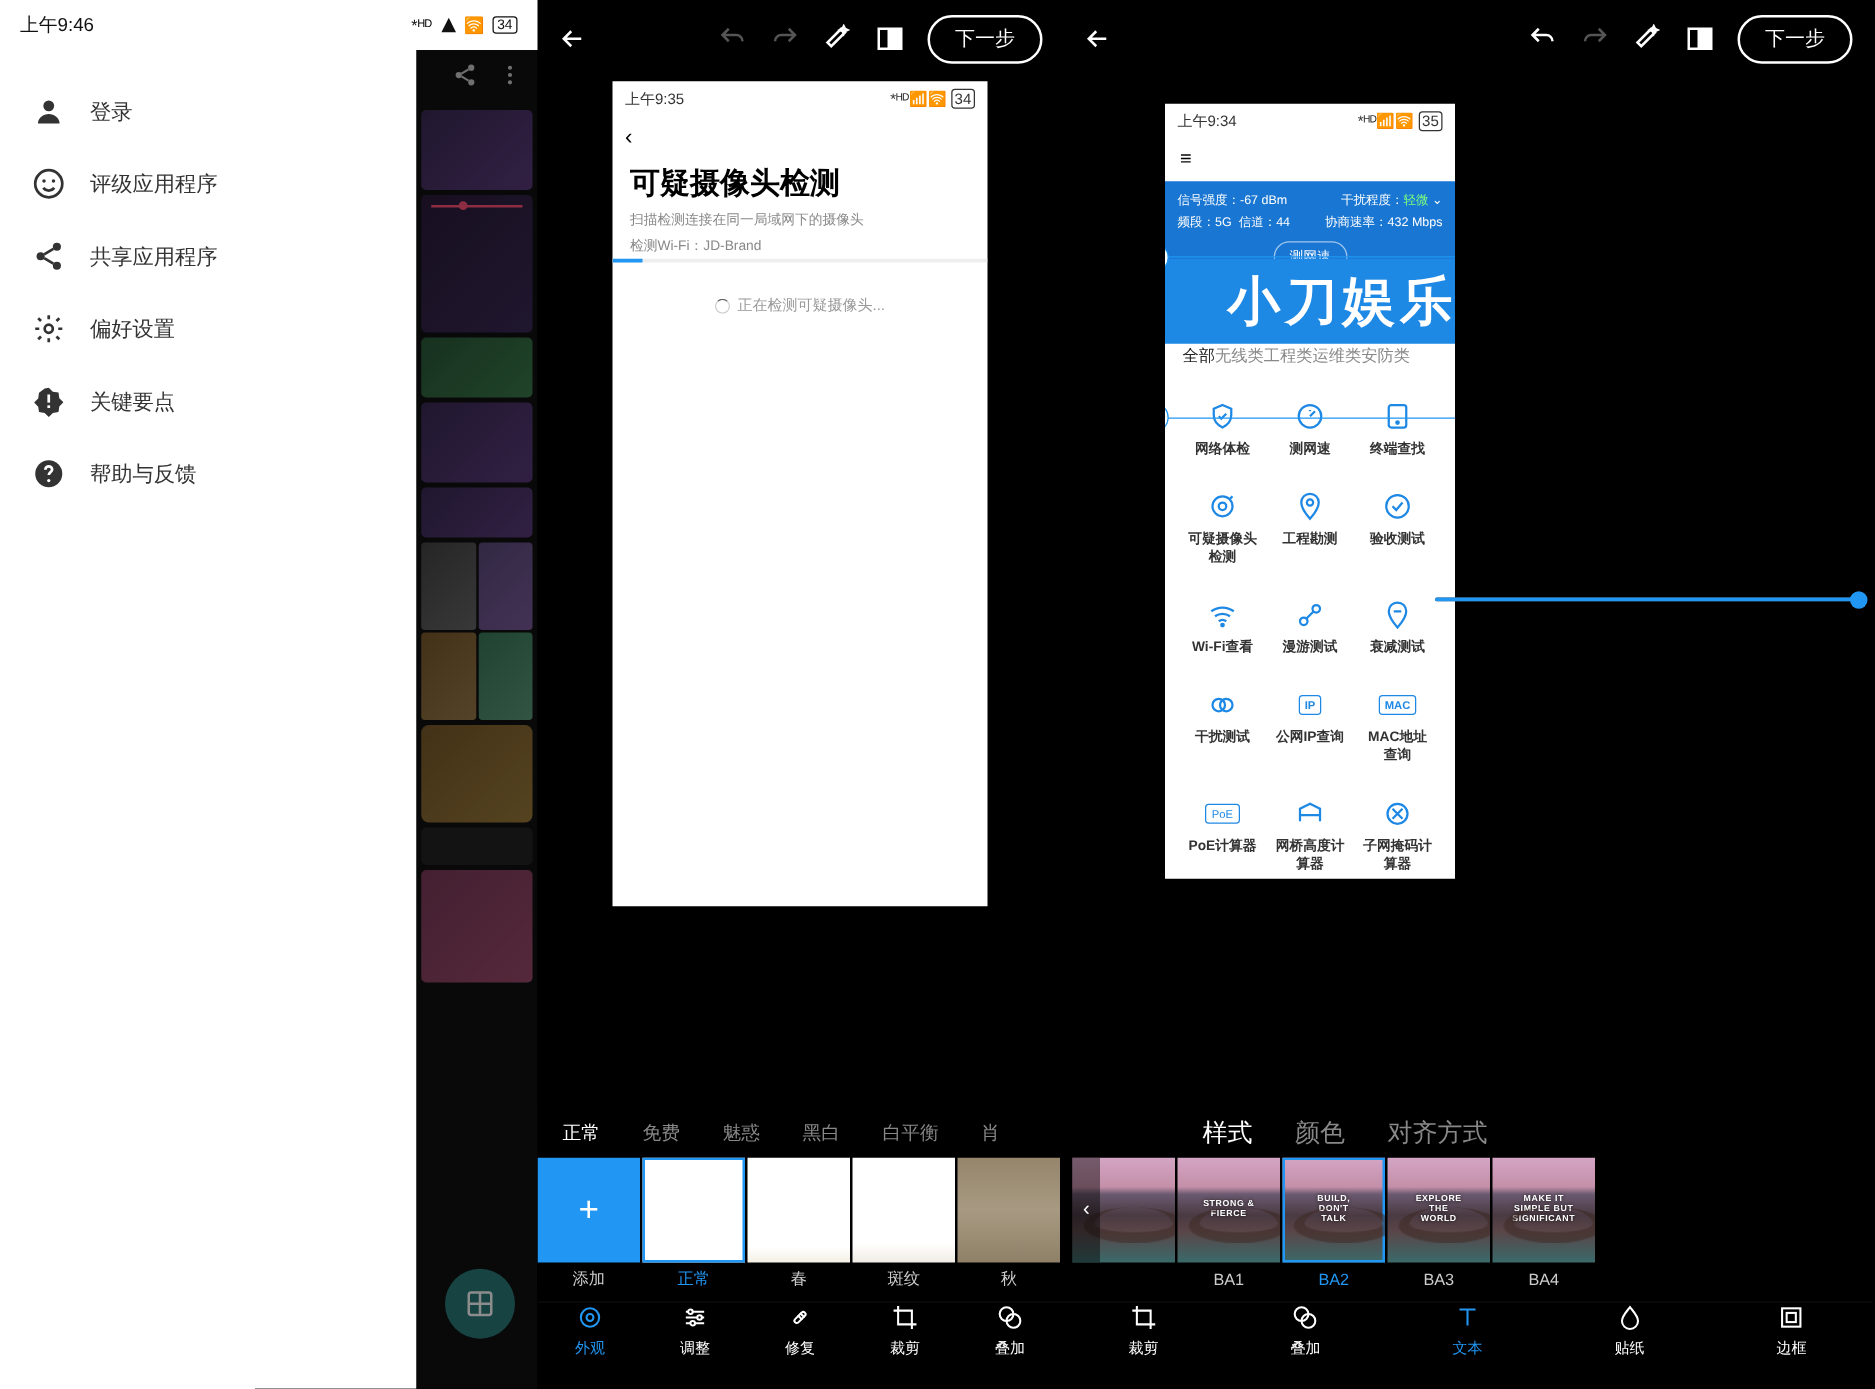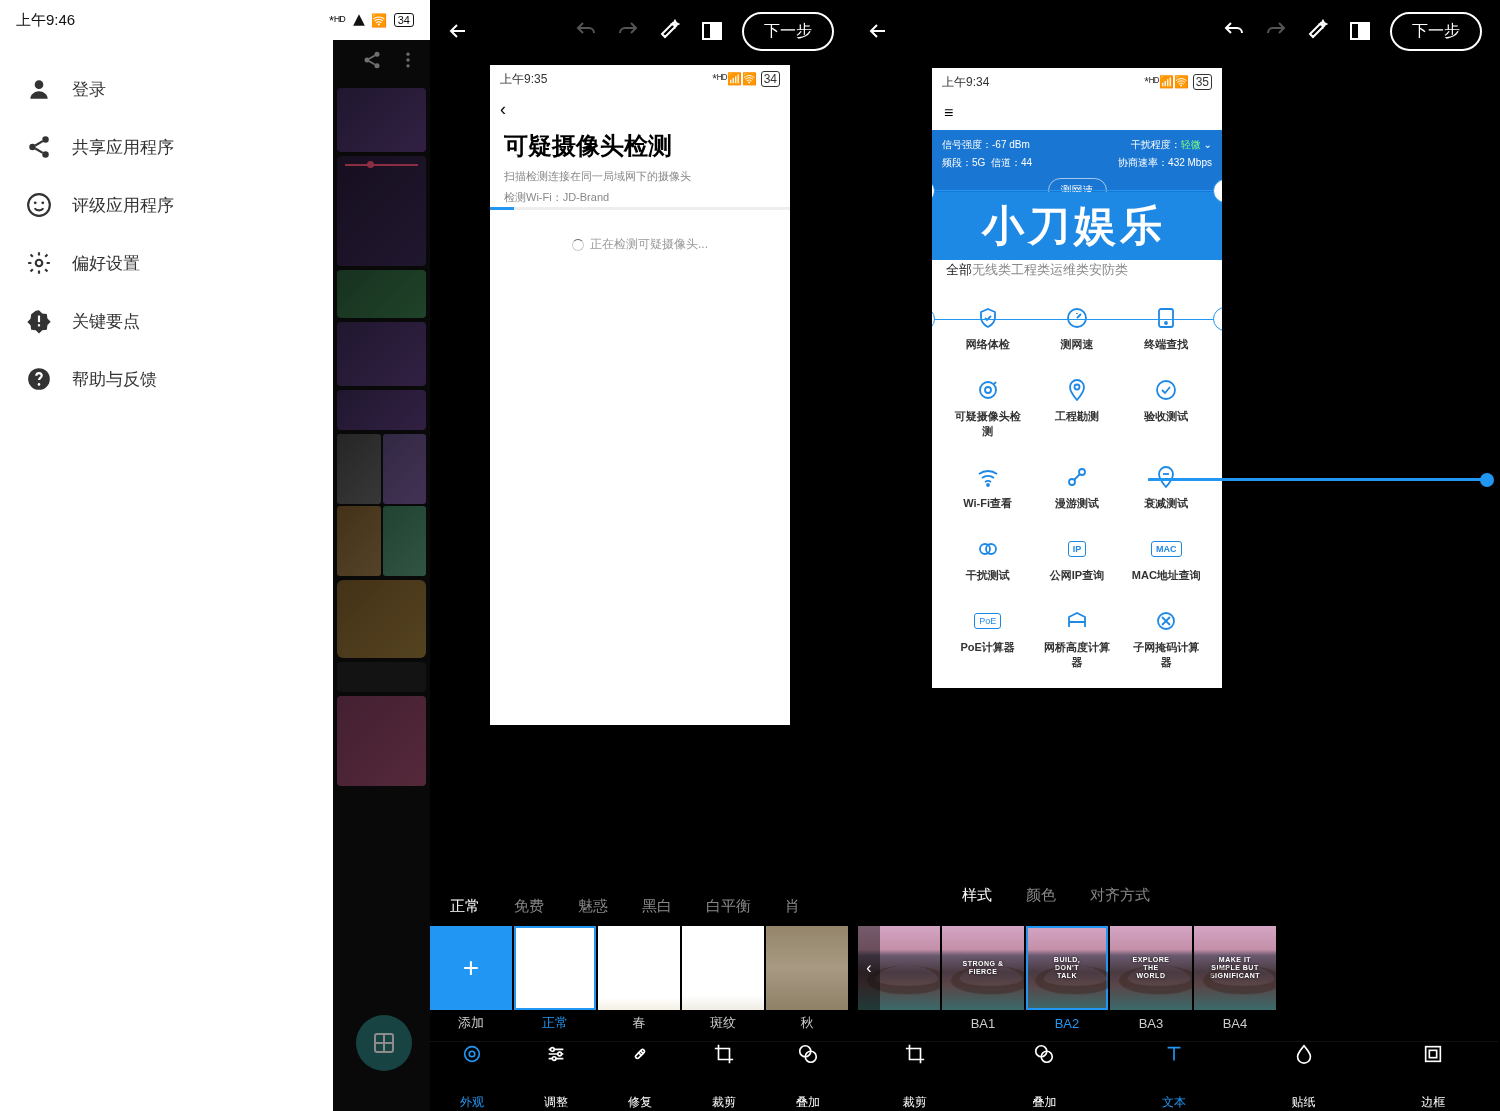--- a/index.html
+++ b/index.html
@@ -30,21 +30,21 @@
 .topbar{height:62px;display:flex;align-items:center;padding:0 16px;gap:8px}
 .tb-left{flex:1;display:flex;align-items:center;gap:14px}
 .tb-right{display:flex;align-items:center;gap:18px}
 .tb-ico{width:24px;height:24px;display:flex;align-items:center;justify-content:center;cursor:pointer}
 .tb-ico svg{stroke:#fff;fill:none;stroke-width:2}
 .tb-ico.disabled svg{stroke:#555}
 .next-btn{border:2px solid #fff;border-radius:22px;padding:7px 20px;color:#fff;font-size:16px;cursor:pointer}
 .canvas{flex:1;display:flex;justify-content:center;padding:3px 8px;background:#000;position:relative}
 .phone{background:#fff;overflow:hidden;position:relative}
 .p2 .phone{width:300px;margin-top:0;border-radius:0}
-.p3 .phone{width:290px;margin-top:3px;border-radius:0}
+.p3 .phone{width:232px;margin-top:18px;border-radius:0}
 .ph-status{height:28px;display:flex;align-items:center;justify-content:space-between;padding:0 10px;font-size:12px;color:#333}
 .ph-back{padding:6px 10px;font-size:18px}
 .ph-title{font-size:24px;font-weight:700;padding:4px 14px}
 .ph-sub{font-size:11px;color:#888;padding:2px 14px;line-height:1.5}
 .ph-loading{text-align:center;color:#999;font-size:12px;padding:26px 0}
 .spinner{display:inline-block;width:12px;height:12px;border:1.5px solid #ccc;border-top-color:#666;border-radius:50%;margin-right:6px;vertical-align:middle}
 .progress-line{height:3px;background:#eee;position:relative}
 .progress-line::before{content:"";position:absolute;left:0;top:0;width:8%;height:100%;background:#2196f3}
 .ham{padding:8px 12px;font-size:16px}
 .blue-banner{background:#1976d2;color:#fff;padding:6px 10px 10px;font-size:10px}
@@ -64,36 +64,36 @@
 .tool{text-align:center;padding:10px 4px}
 .tool-ico{height:26px;display:flex;align-items:center;justify-content:center;margin-bottom:6px}
 .tool-ico svg{stroke:#1e88e5;fill:none;stroke-width:1.8;width:24px;height:24px}
 .tool-lbl{font-size:11px;color:#333;font-weight:600;line-height:1.3}
 .slider-row{position:absolute;right:10px;bottom:392px;width:340px;height:30px;display:flex;align-items:center}
 .slider-track{flex:1;height:3px;background:#555;border-radius:2px;position:relative}
 .slider-fill{position:absolute;left:0;top:0;height:100%;width:100%;background:#2196f3;border-radius:2px}
 .slider-thumb{position:absolute;right:-6px;top:-5px;width:14px;height:14px;background:#2196f3;border-radius:50%}
 .filter-tabs{height:40px;display:flex;align-items:center;gap:34px;padding:0 20px;font-size:15px;color:#888}
 .filter-tabs .active{color:#fff}
-.style-tabs{height:40px;display:flex;gap:34px;padding:0 24px;font-size:15px;color:#888;justify-content:flex-start}
+.style-tabs{height:40px;display:flex;align-items:center;gap:34px;padding:0 24px;font-size:20px;color:#888;justify-content:flex-start}
 .p3 .style-tabs{padding-left:112px}
 .style-tabs .active{color:#fff}
 .preset-row{height:115px;display:flex;gap:2px;padding:0;background:#000;overflow:hidden;position:relative}
 .preset{width:82px;display:flex;flex-direction:column;gap:0;flex:none}
 .preset-img{height:84px;background:#fff;position:relative;overflow:hidden}
 .preset.add .preset-img{background:#2196f3;display:flex;align-items:center;justify-content:center;color:#fff;font-size:28px}
 .preset.selected .preset-img{outline:2px solid #2196f3;outline-offset:-2px}
 .preset-lbl{height:26px;display:flex;align-items:center;justify-content:center;font-size:13px;color:#ccc;background:#000}
 .preset.selected .preset-lbl{color:#2196f3}
 .canyon{background:linear-gradient(180deg,#d4a5c5 0%,#c48fa8 28%,#6b5a70 35%,#4a3a42 55%,#5a4548 70%,#3a6a6a 100%);position:relative}
 .canyon::after{content:"";position:absolute;left:12%;top:40%;width:76%;height:32%;border:8px solid rgba(60,40,35,.55);border-radius:50% 50% 48% 48%;border-top:none;transform:perspective(60px) rotateX(38deg)}
 .canyon-txt{position:absolute;top:50%;left:50%;transform:translate(-50%,-50%);color:#fff;font-size:7px;font-weight:700;text-align:center;line-height:1.15;text-shadow:0 0 3px rgba(0,0,0,.8);letter-spacing:.5px}
 .scroll-chev{position:absolute;left:0;top:0;width:22px;height:84px;background:rgba(0,0,0,.45);display:flex;align-items:center;justify-content:center;color:#fff;z-index:5}
 .bottom-tools{height:70px;display:flex;background:#000;border-top:1px solid #111}
-.btool{flex:1;display:flex;flex-direction:column;align-items:center;justify-content:space-between;gap:4px;cursor:pointer}
+.btool{flex:1;display:flex;flex-direction:column;align-items:center;justify-content:flex-start;gap:4px;cursor:pointer}
 .btool-ico{height:24px;display:flex;align-items:center;justify-content:center}
 .btool-ico svg{stroke:#fff;fill:none;stroke-width:1.8;width:22px;height:22px}
 .btool.active .btool-ico svg{stroke:#2196f3}
 .btool-lbl{font-size:12px;color:#fff}
 .btool.active .btool-lbl{color:#2196f3}
 .p2 .bottom-tools .btool:first-child .btool-ico svg{stroke:#2196f3}
 .p2 .bottom-tools .btool:first-child .btool-lbl{color:#2196f3}
 .grad-sepia{background:linear-gradient(180deg,#94856b 0%,#a89a82 50%,#8f8068 100%)}
 .preset-img.spring{background:linear-gradient(180deg,#fff 85%,#f4f0e4 100%)}
 .preset-img.stripe{background:linear-gradient(180deg,#fff 82%,#f0ece4 100%)}
@@ -157,38 +157,38 @@
           <svg viewBox="0 0 24 24">
             <circle cx="12" cy="8" r="4" fill="#333"></circle>
             <path d="M4 21c0-4 4-7 8-7s8 3 8 7z" fill="#333"></path>
           </svg>
         </span>
         <span class="drawer-label">登录</span>
       </div>
       <div class="drawer-item">
         <span class="drawer-ico">
           <svg viewBox="0 0 24 24">
+            <circle cx="12" cy="12" r="10" fill="none" stroke="#333" stroke-width="2"></circle>
+            <circle cx="8.5" cy="10" r="1.3" fill="#333"></circle>
+            <circle cx="15.5" cy="10" r="1.3" fill="#333"></circle>
+            <path d="M8 15c1 1.5 2.5 2 4 2s3-.5 4-2" stroke="#333" stroke-width="2" fill="none"></path>
+          </svg>
+        </span>
+        <span class="drawer-label">评级应用程序</span>
+      </div>
+      <div class="drawer-item">
+        <span class="drawer-ico">
+          <svg viewBox="0 0 24 24">
             <circle cx="18" cy="5" r="3" fill="#333"></circle>
             <circle cx="6" cy="12" r="3" fill="#333"></circle>
             <circle cx="18" cy="19" r="3" fill="#333"></circle>
             <path d="M8.6 10.6l6.8-4M8.6 13.4l6.8 4" stroke="#333" stroke-width="2"></path>
           </svg>
         </span>
         <span class="drawer-label">共享应用程序</span>
-      </div>
-      <div class="drawer-item">
-        <span class="drawer-ico">
-          <svg viewBox="0 0 24 24">
-            <circle cx="12" cy="12" r="10" fill="none" stroke="#333" stroke-width="2"></circle>
-            <circle cx="8.5" cy="10" r="1.3" fill="#333"></circle>
-            <circle cx="15.5" cy="10" r="1.3" fill="#333"></circle>
-            <path d="M8 15c1 1.5 2.5 2 4 2s3-.5 4-2" stroke="#333" stroke-width="2" fill="none"></path>
-          </svg>
-        </span>
-        <span class="drawer-label">评级应用程序</span>
       </div>
       <div class="drawer-item">
         <span class="drawer-ico">
           <svg viewBox="0 0 24 24">
             <circle cx="12" cy="12" r="3" fill="none" stroke="#333" stroke-width="2"></circle>
             <path d="M12 2v3M12 19v3M4.2 4.2l2.1 2.1M17.7 17.7l2.1 2.1M2 12h3M19 12h3M4.2 19.8l2.1-2.1M17.7 6.3l2.1-2.1" stroke="#333" stroke-width="2"></path>
           </svg>
         </span>
         <span class="drawer-label">偏好设置</span>
       </div>

